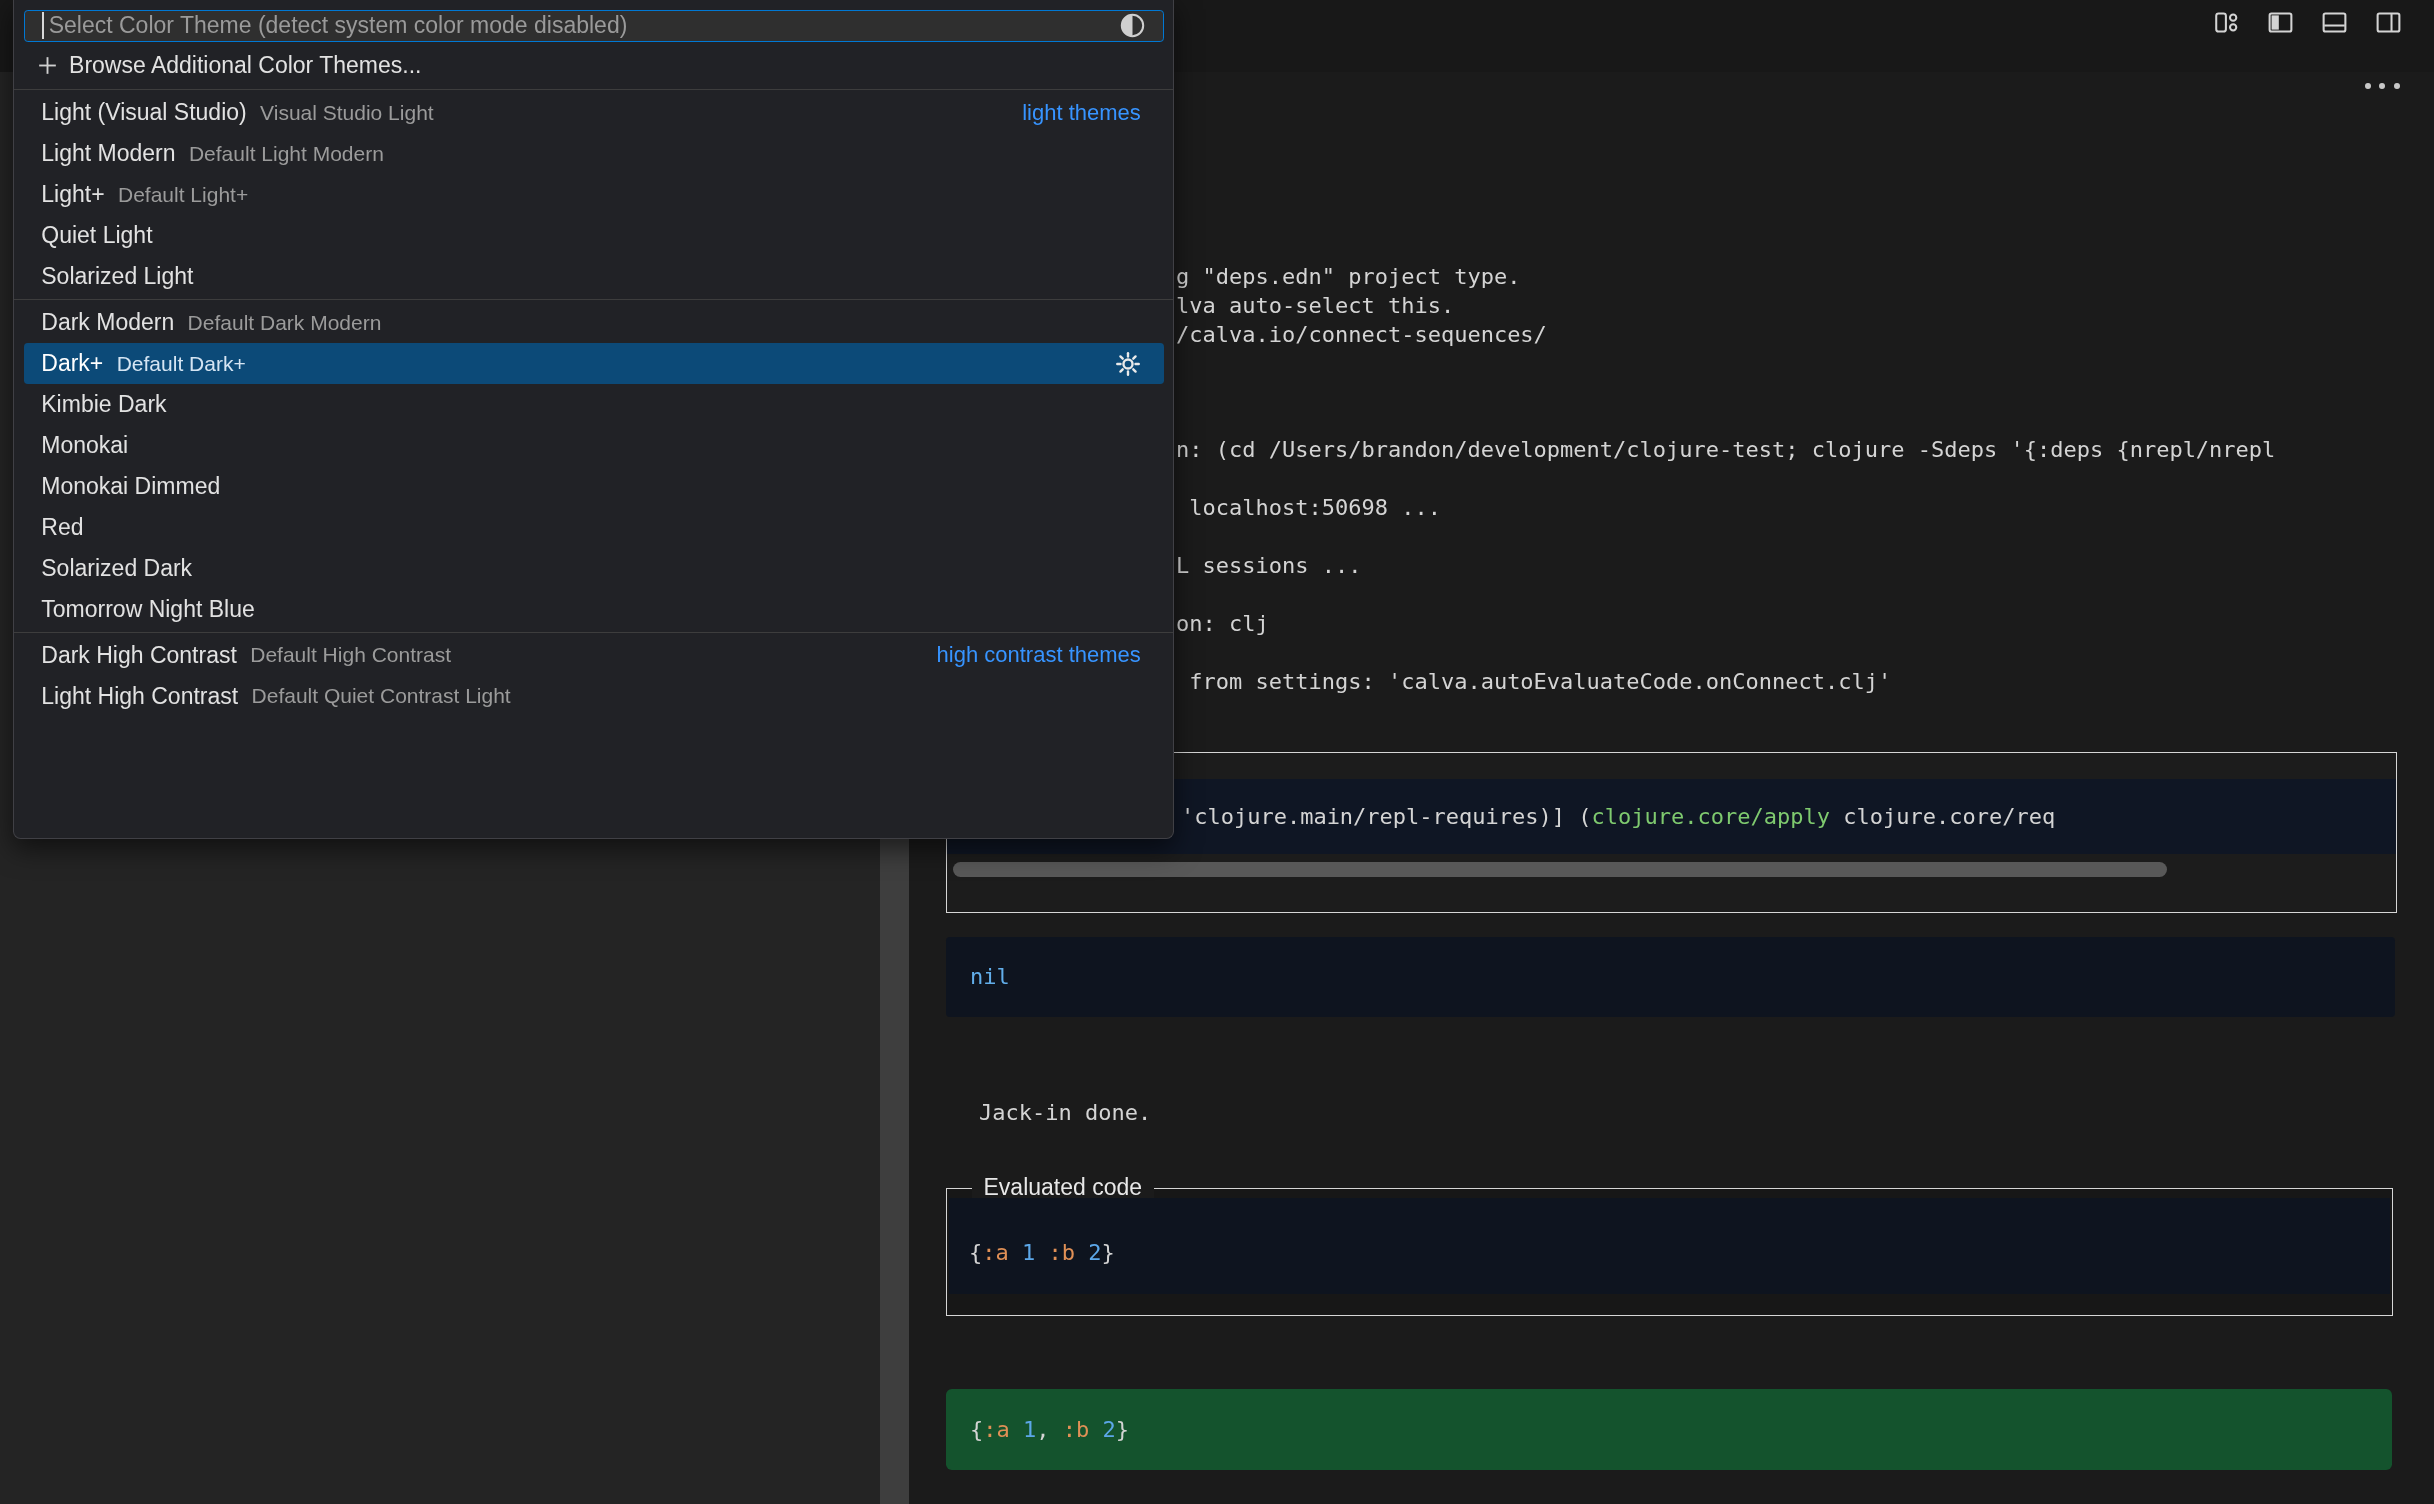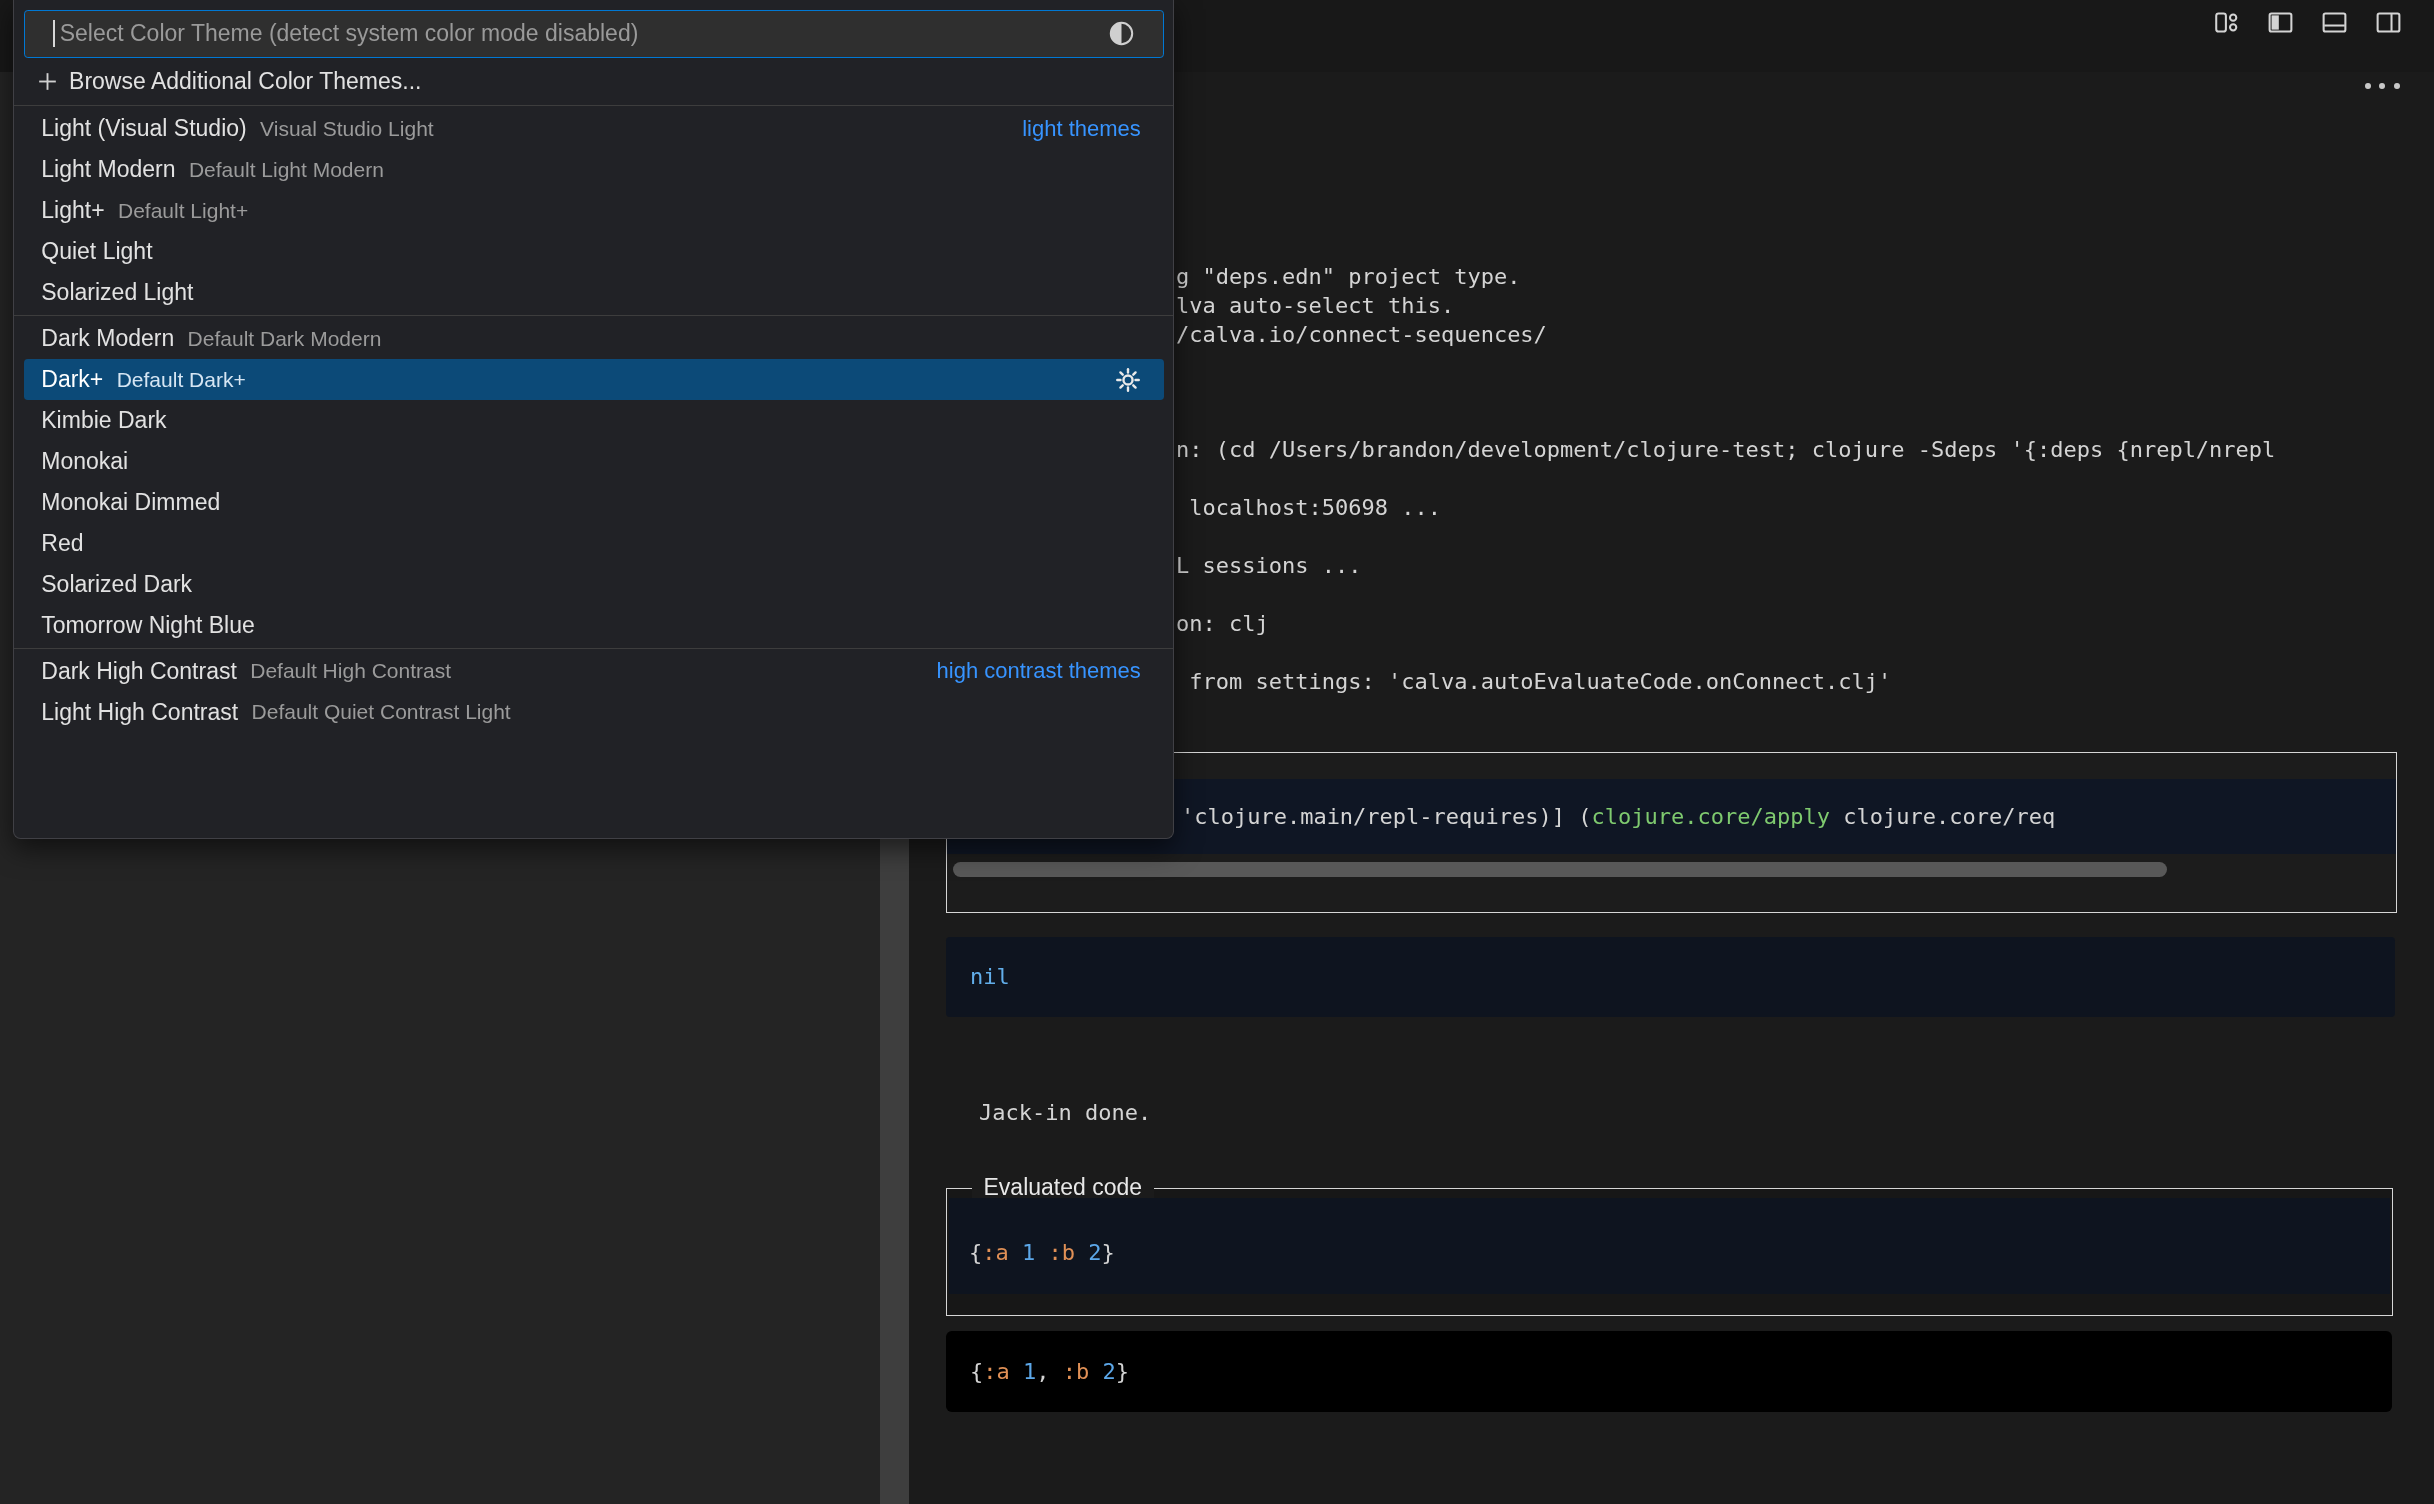--- a/index.html
+++ b/index.html
@@ -37,32 +37,32 @@
 
   .jack-done{position:absolute;left:979px;top:1098px;}
 
   .eval-fieldset{position:absolute;left:946px;top:1188px;width:1445px;height:126px;
                  border:1.9px solid #d6d6d6;background:#171717;}
   .eval-legend{position:absolute;top:-15.4px;left:25px;background:#1b1b1b;padding:0 11.5px;
                font-size:23px;color:#e8e8e8;}
   .eval-navy{position:absolute;left:1.9px;right:1.9px;top:8.6px;height:96px;background:#0e141f;}
   .eval-navy .mono{padding:40px 0 0 20px;}
 
-  .result-box{position:absolute;left:946px;top:1331px;width:1446px;height:81px;background:#000000;border-radius:5.8px;}
+  .result-box{position:absolute;left:946px;top:1389px;width:1446px;height:81px;background:#14532d;border-radius:5.8px;}
   .result-box .mono{padding:26px 0 0 24px;}
 
   .seg-plain{color:#d4d4d4}.seg-orange{color:#e8825d}.seg-green{color:#7fca6f}
   .seg-kw{color:#e09056}.seg-num{color:#5ca7e8}.seg-nil{color:#62aeea}
 
   
   .quick-pick{position:absolute;left:13.4px;top:0;width:1161px;height:839px;background:#212226;
               border:1px solid #404045;border-top:none;border-radius:0 0 7.7px 7.7px;
               box-shadow:0 9.6px 27px rgba(0,0,0,.55);box-sizing:border-box;overflow:hidden;}
-  .qp-input{margin:9.6px 9.6px 0 9.6px;height:48px;background:#2f2f2f;border:1.9px solid #0078d4;
-            border-radius:3.8px;display:flex;align-items:center;padding:0 28px;box-sizing:border-box;cursor:text;}
+  .qp-input{margin:9.6px 9.6px 0 9.6px;height:32px;background:#2f2f2f;border:1.9px solid #0078d4;
+            border-radius:3.8px;display:flex;align-items:center;padding:0 17px;box-sizing:border-box;cursor:text;}
   .caret{width:1.9px;height:27px;background:#d8d8d8;}
   .qp-placeholder{margin-left:4.8px;font-size:23px;color:#9a9a9a;white-space:nowrap;}
   .qp-spacer{flex:1;}
   .qp-colormode{display:inline-flex;cursor:pointer;}
 
   .qp-list{margin-top:1.9px;}
   .qp-sep{height:1px;background:#3d3d3d;margin:1.9px 0;}
   .qp-row{display:flex;align-items:center;height:41px;margin:0 9.6px;padding:0 23px 0 17.3px;
           border-radius:3.8px;cursor:pointer;box-sizing:border-box;}
   .qp-browse{height:44px;margin-top:1.9px;padding-left:11.5px;}

